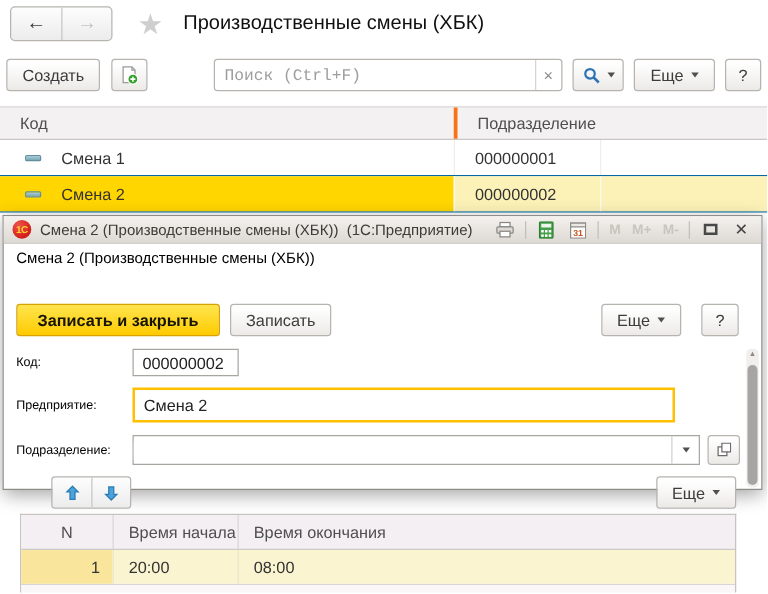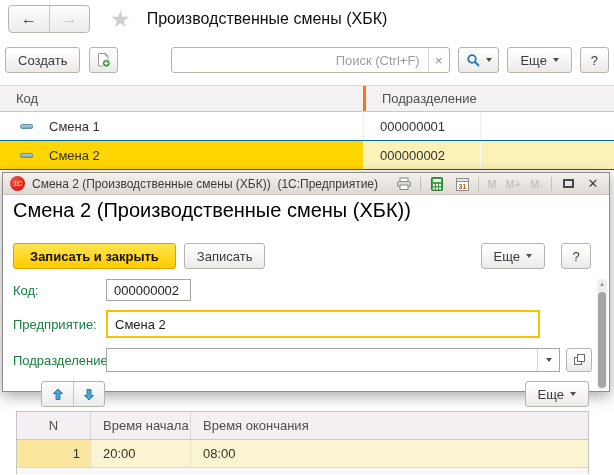--- a/index.html
+++ b/index.html
@@ -19,21 +19,21 @@
   .histbtn + .histbtn { border-left:1px solid #c9c6c2; }
   .back-glyph { color:#3b3b3b; font-weight:bold; }
   .fwd-glyph { color:#c3c3c3; font-weight:bold; }
   .star { margin-left:20px; font-size:23px; color:#cfcfcf; line-height:1; }
   .page-title { margin-left:16px; font-size:16px; color:#0f0f0f; font-weight:normal; white-space:nowrap; }
 
   
   .list-toolbar { position:absolute; left:5px; top:47px; width:604px; display:flex; align-items:center; }
   .iconbtn { width:29px; padding:0; margin-left:9px; }
   .searchbox { margin-left:53px; width:288px; height:26px; border:1px solid #b7b4b0; border-radius:3px; display:flex; align-items:center; background:#fff; }
-  .searchbox input { flex:1; min-width:0; border:0; outline:0; padding:0 8px; font-size:13px; color:#b91c1c; background:transparent; font-family:Liberation Sans, sans-serif;text-align:right; }
+  .searchbox input { flex:1; min-width:0; border:0; outline:0; padding:0 8px; font-size:13px; color:#b91c1c; background:transparent; font-family:Liberation Mono, monospace; }
   .searchbox input::placeholder { color:#9d9d9d; }
   .search-clear { width:21px; align-self:stretch; border-left:1px solid #d7d4d1; display:flex; align-items:center; justify-content:center; color:#8b8b8b; font-size:13px; }
   .btn-searchopt { margin-left:8px; width:43px; padding:0; gap:5px; }
   .btn-more-list { margin-left:8px; }
   .btn-help { margin-left:8px; width:30px; padding:0; }
 
   
   .ltable { position:absolute; left:0; top:85px; width:614px; font-size:13px; }
   .lhead { display:grid; grid-template-columns:363px 117px 134px; height:27px; background:#f4f1f3;
            border-top:1px solid #dcd9d6; border-bottom:1px solid #c9c6c3; color:#4f4f4f; }
@@ -59,28 +59,28 @@
   .logo { width:15px; height:15px; border-radius:50%; background:radial-gradient(circle at 35% 30%, #f0534a, #cf1a17 75%);
           color:#ffd22e; font-size:8px; font-weight:bold; display:flex; align-items:center; justify-content:center;
           flex:none; letter-spacing:-0.5px; }
   .wtitle { font-size:12px; color:#3e3b38; white-space:pre; overflow:hidden; flex:1; }
   .tb-ico { display:flex; align-items:center; justify-content:center; width:18px; height:16px; flex:none; }
   .tb-sep { width:1px; height:14px; background:#c2beb9; flex:none; }
   .mem { font-size:11px; font-weight:bold; color:#c9c4be; padding:0 1px; }
   .maxbox { width:11px; height:9px; border:2px solid #484848; }
   .closex { font-size:13px; font-weight:bold; color:#454545; padding:0 2px; }
 
-  .dlg-heading { position:absolute; left:10px; top:26px; font-size:20px; color:#000; white-space:nowrap; }
+  .dlg-heading { position:absolute; left:10px; top:26px; font-size:12px; color:#000; white-space:nowrap; }
 
   .cmdbar { position:absolute; left:10px; top:70px; right:18px; display:flex; align-items:center; gap:8px; }
   .btn-primary { background:linear-gradient(#ffe44f,#ffcb00); border-color:#d8a200; font-weight:bold; color:#141400; padding:0 16px; }
   .spacer { flex:1; }
 
   .fieldrow { position:absolute; left:10px; display:flex; align-items:center; }
-  .flabel { width:93px; flex:none; font-size:13px; color:#15803d; }
+  .flabel { width:93px; flex:none; font-size:10px; color:#000000; }
   .f-code { top:106px; }
   .input-plain { height:22px; border:1px solid #a9a6a2; padding:0 7px; font-size:13px; font-family:inherit; color:#222; outline:none; }
   .code-input { width:85px; }
   .f-name { top:137px; }
   .name-input { width:434px; height:28px; border:2px solid #ffc000; padding:0 7px; font-size:13px; font-family:inherit; color:#222; outline:none; }
   .f-dept { top:175px; }
   .combo { width:454px; height:24px; border:1px solid #a9a6a2; display:flex; align-items:center; background:#fff; }
   .combo input { flex:1; min-width:0; border:0; outline:0; padding:0 7px; font-size:13px; font-family:inherit; }
   .combo-dd { width:22px; align-self:stretch; border-left:1px solid #d4d1ce; display:flex; align-items:center; justify-content:center; }
   .openbtn { margin-left:6px; width:26px; height:24px; padding:0; }

